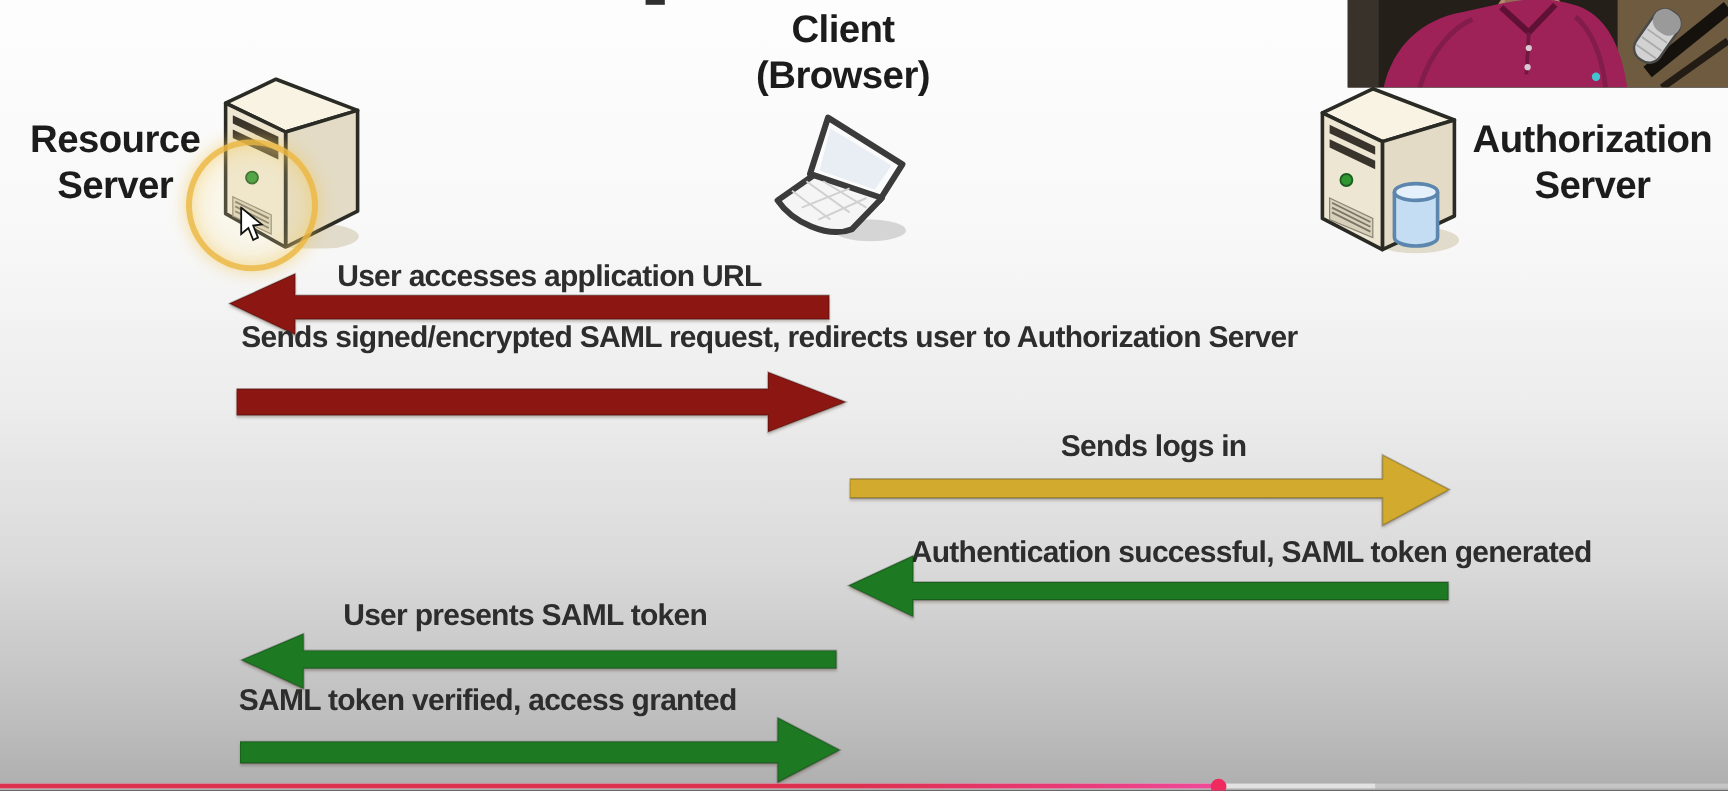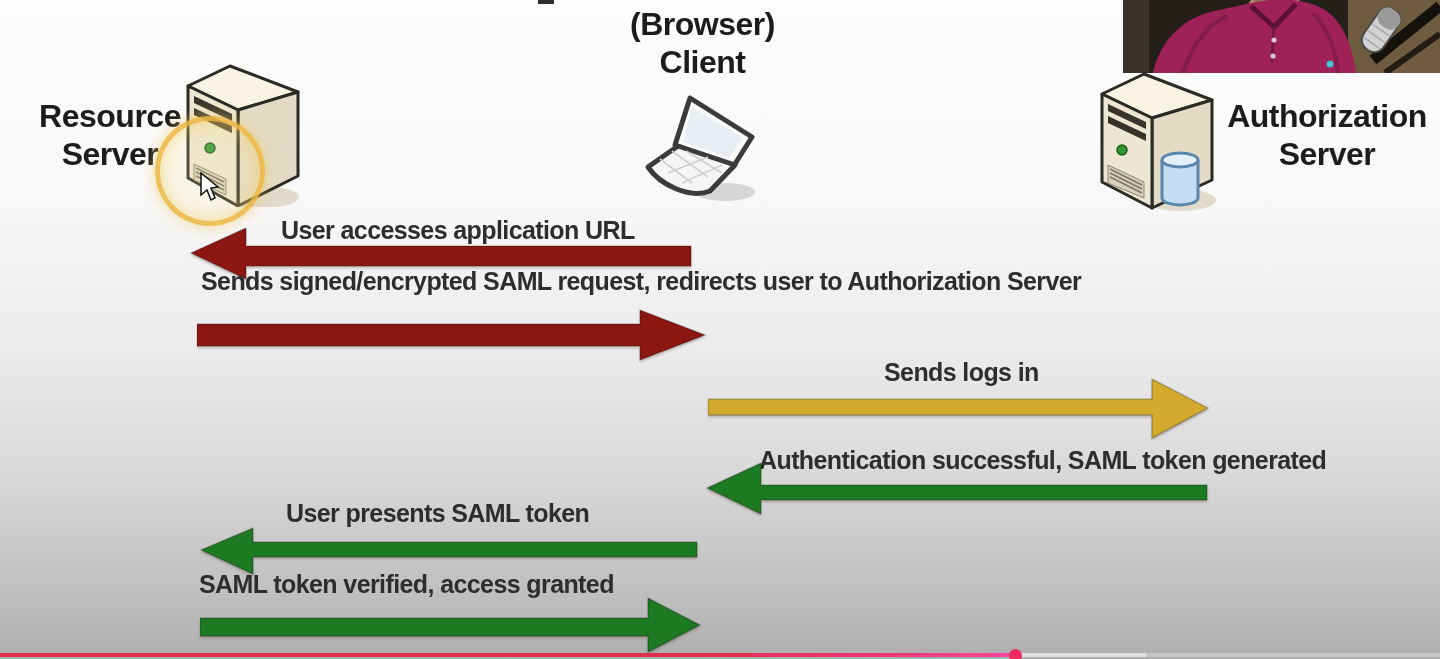--- a/index.html
+++ b/index.html
@@ -44,27 +44,27 @@
     position:absolute;left:1009px;top:649px;width:13px;height:13px;border-radius:50%;
     background:#ee2a5e;
   }
   .top-artifact{position:absolute;left:538px;top:0;width:16px;height:4px;background:#2f2f2f;}
 </style>
 </head>
 <body>
 
 <div class="stage">
 
-  <div class="entity-title" style="left:24px;top:97px;width:172px;text-align:center;">
+  <div class="entity-title" style="left:10px;top:97px;width:172px;text-align:center;">
     <div>Resource</div>
     <div>Server</div>
   </div>
   <div class="entity-title" style="left:595px;top:5px;width:215px;">
+    <div>Client</div>
     <div>(Browser)</div>
-    <div>Client</div>
   </div>
   <div class="entity-title" style="left:1218px;top:97px;width:218px;">
     <div>Authorization</div>
     <div>Server</div>
   </div>
 
   <svg class="abs" style="left:186px;top:62px;" width="115" height="145" viewBox="0 0 115 145">
     <ellipse cx="75" cy="135" rx="38" ry="11" fill="#d9d2bd" opacity="0.75"></ellipse>
     <polygon points="2,24 44,4 112,30 52,48" fill="#f8f3e3" stroke="#2b2b26" stroke-width="3" stroke-linejoin="round"></polygon>
     <polygon points="52,48 112,30 112,114 52,144" fill="#e3dbc5" stroke="#2b2b26" stroke-width="3" stroke-linejoin="round"></polygon>

